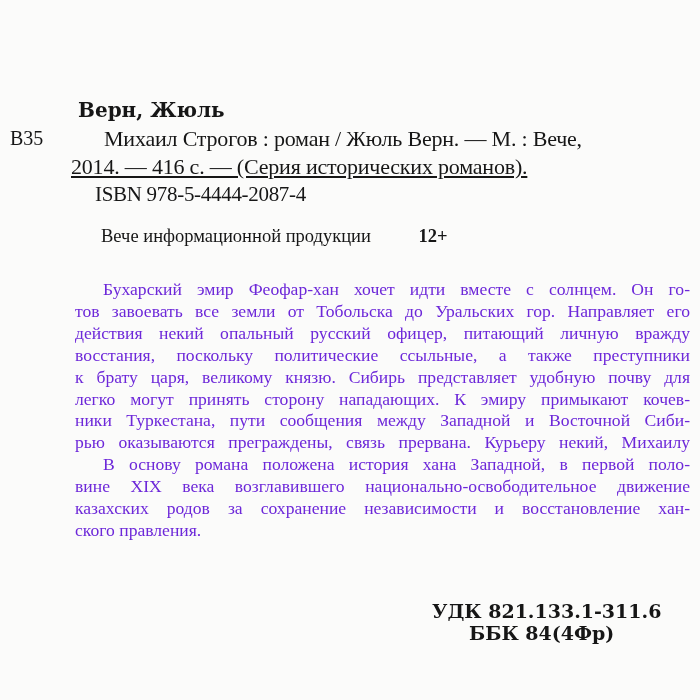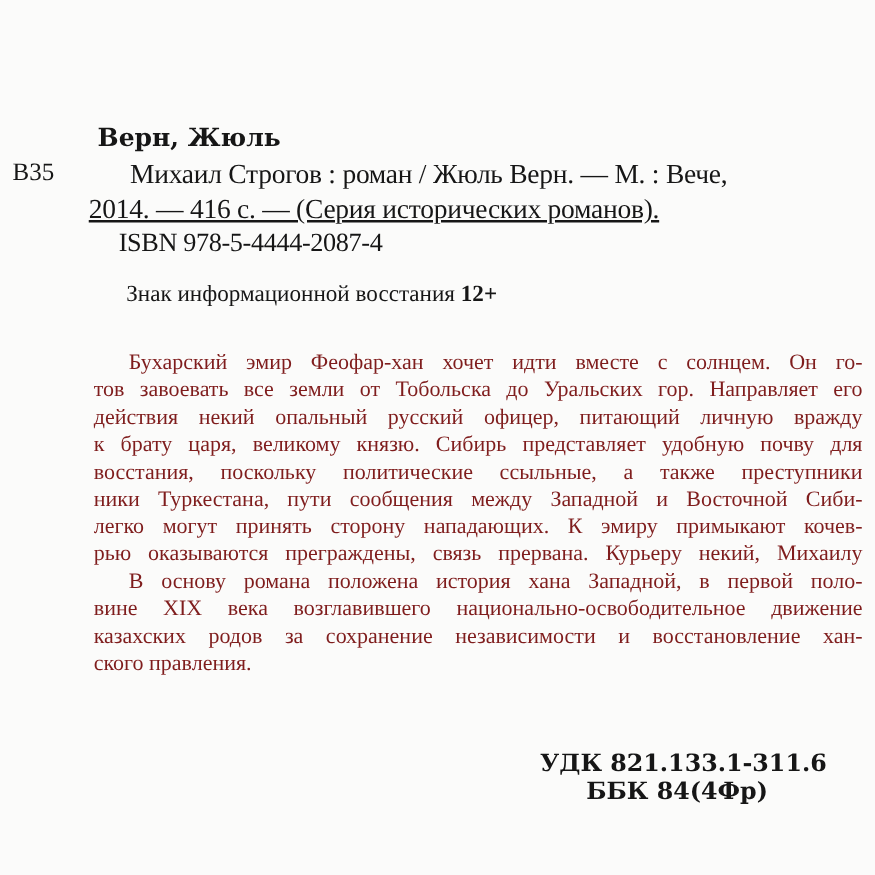--- a/index.html
+++ b/index.html
@@ -13,26 +13,26 @@
     .serif { font-family: "DejaVu Serif", "Liberation Serif", serif; }
     .abs { position: absolute; white-space: nowrap; }
 
     .author { left: 78px; top: 98px; font-size: 20px; font-weight: bold; }
     .code { left: 10px; top: 127px; font-size: 20px; font-family: "Liberation Serif", serif; }
     .bib { font-family: "Liberation Serif", serif; font-size: 22px; letter-spacing: -0.2px; }
     .bib1 { left: 104px; top: 126px; }
     .bib2 { left: 71px; top: 154px; text-decoration: underline; }
     .isbn { left: 95px; top: 182px; font-family: "Liberation Serif", serif; font-size: 21px; letter-spacing: -0.3px; }
     .rating { left: 101px; top: 226px; font-family: "Liberation Serif", serif; font-size: 18.5px; }
-    .rating b { font-weight: bold; }
+    .rating b { font-weight: bold; margin-left: 43px; }
 
     .body-text {
       position: absolute; left: 75px; top: 279px; width: 615px;
       font-family: "Liberation Serif", serif; font-size: 17.6px; line-height: 21.9px;
-      color: #7f1d1d;
+      color: #6d28d9;
     }
     .body-text .line { display: block; white-space: nowrap; text-align: justify; text-align-last: justify; }
     .body-text .line.last { text-align-last: left; }
     .body-text .line.indent { padding-left: 28px; }
 
     .udk { left: 432px; top: 600px; font-family: "DejaVu Serif", serif; font-weight: bold; font-size: 19px; }
     .bbk { left: 432px; top: 622px; font-family: "DejaVu Serif", serif; font-weight: bold; font-size: 19px; margin-left: 37px; }
   </style>
 </head>
 <body>
@@ -42,32 +42,32 @@
   <div class="abs author serif">Верн, Жюль</div>
 
   <div class="abs code">В35</div>
 
   <div class="abs bib bib1">Михаил Строгов : роман / Жюль Верн. — М. : Вече,</div>
   <div class="abs bib bib2">2014. — 416 с. — (Серия исторических романов).</div>
 
   <div class="abs isbn">ISBN 978-5-4444-2087-4</div>
 
   <div class="abs rating">
-    <span>Знак информационной восстания</span>
+    <span>Вече информационной продукции</span>
     <b>12+</b>
   </div>
 
   <div class="body-text">
     <span class="line indent">Бухарский эмир Феофар-хан хочет идти вместе с солнцем. Он го-</span>
     <span class="line">тов завоевать все земли от Тобольска до Уральских гор. Направляет его</span>
     <span class="line">действия некий опальный русский офицер, питающий личную вражду</span>
+    <span class="line">восстания, поскольку политические ссыльные, а также преступники</span>
     <span class="line">к брату царя, великому князю. Сибирь представляет удобную почву для</span>
-    <span class="line">восстания, поскольку политические ссыльные, а также преступники</span>
+    <span class="line">легко могут принять сторону нападающих. К эмиру примыкают кочев-</span>
     <span class="line">ники Туркестана, пути сообщения между Западной и Восточной Сиби-</span>
-    <span class="line">легко могут принять сторону нападающих. К эмиру примыкают кочев-</span>
     <span class="line">рью оказываются преграждены, связь прервана. Курьеру некий, Михаилу</span>
     <span class="line indent">В основу романа положена история хана Западной, в первой поло-</span>
     <span class="line">вине XIX века возглавившего национально-освободительное движение</span>
     <span class="line">казахских родов за сохранение независимости и восстановление хан-</span>
     <span class="line last">ского правления.</span>
   </div>
 
   <div class="abs udk">УДК 821.133.1-311.6</div>
   <div class="abs bbk">ББК 84(4Фр)</div>
 

